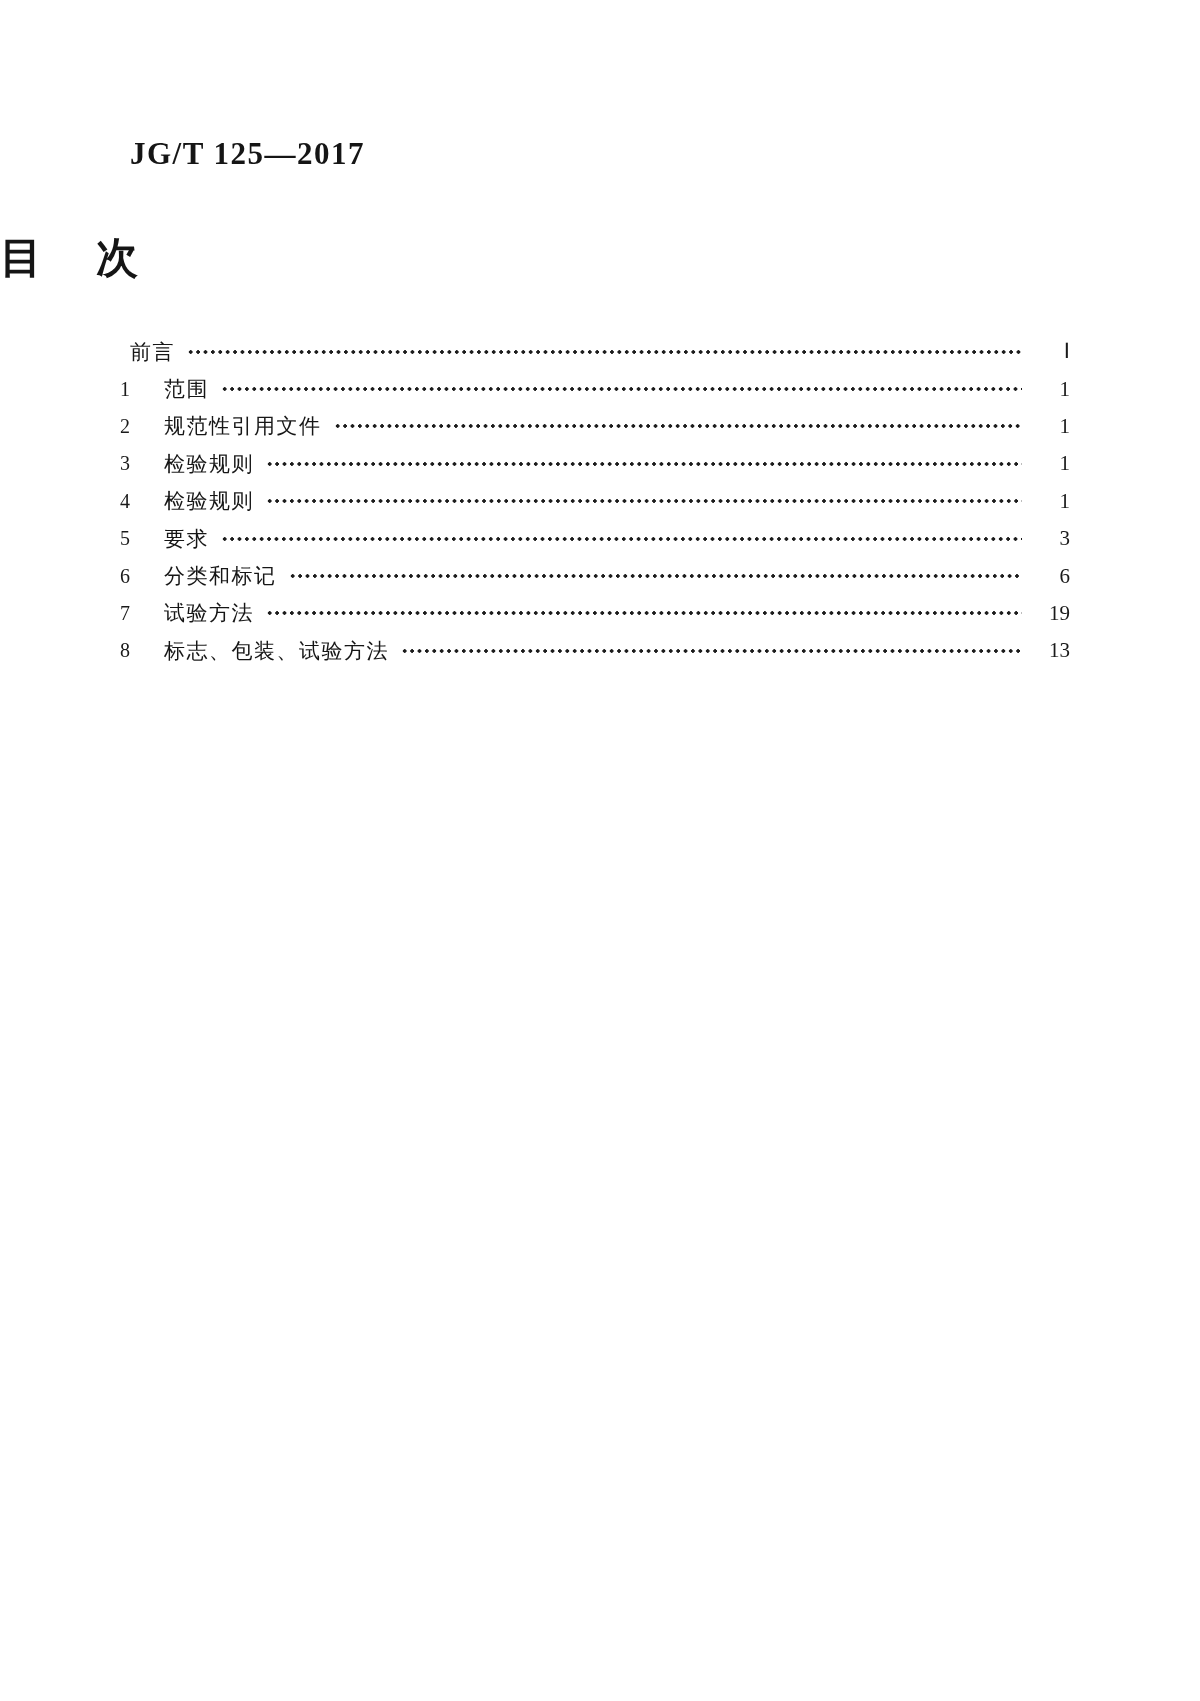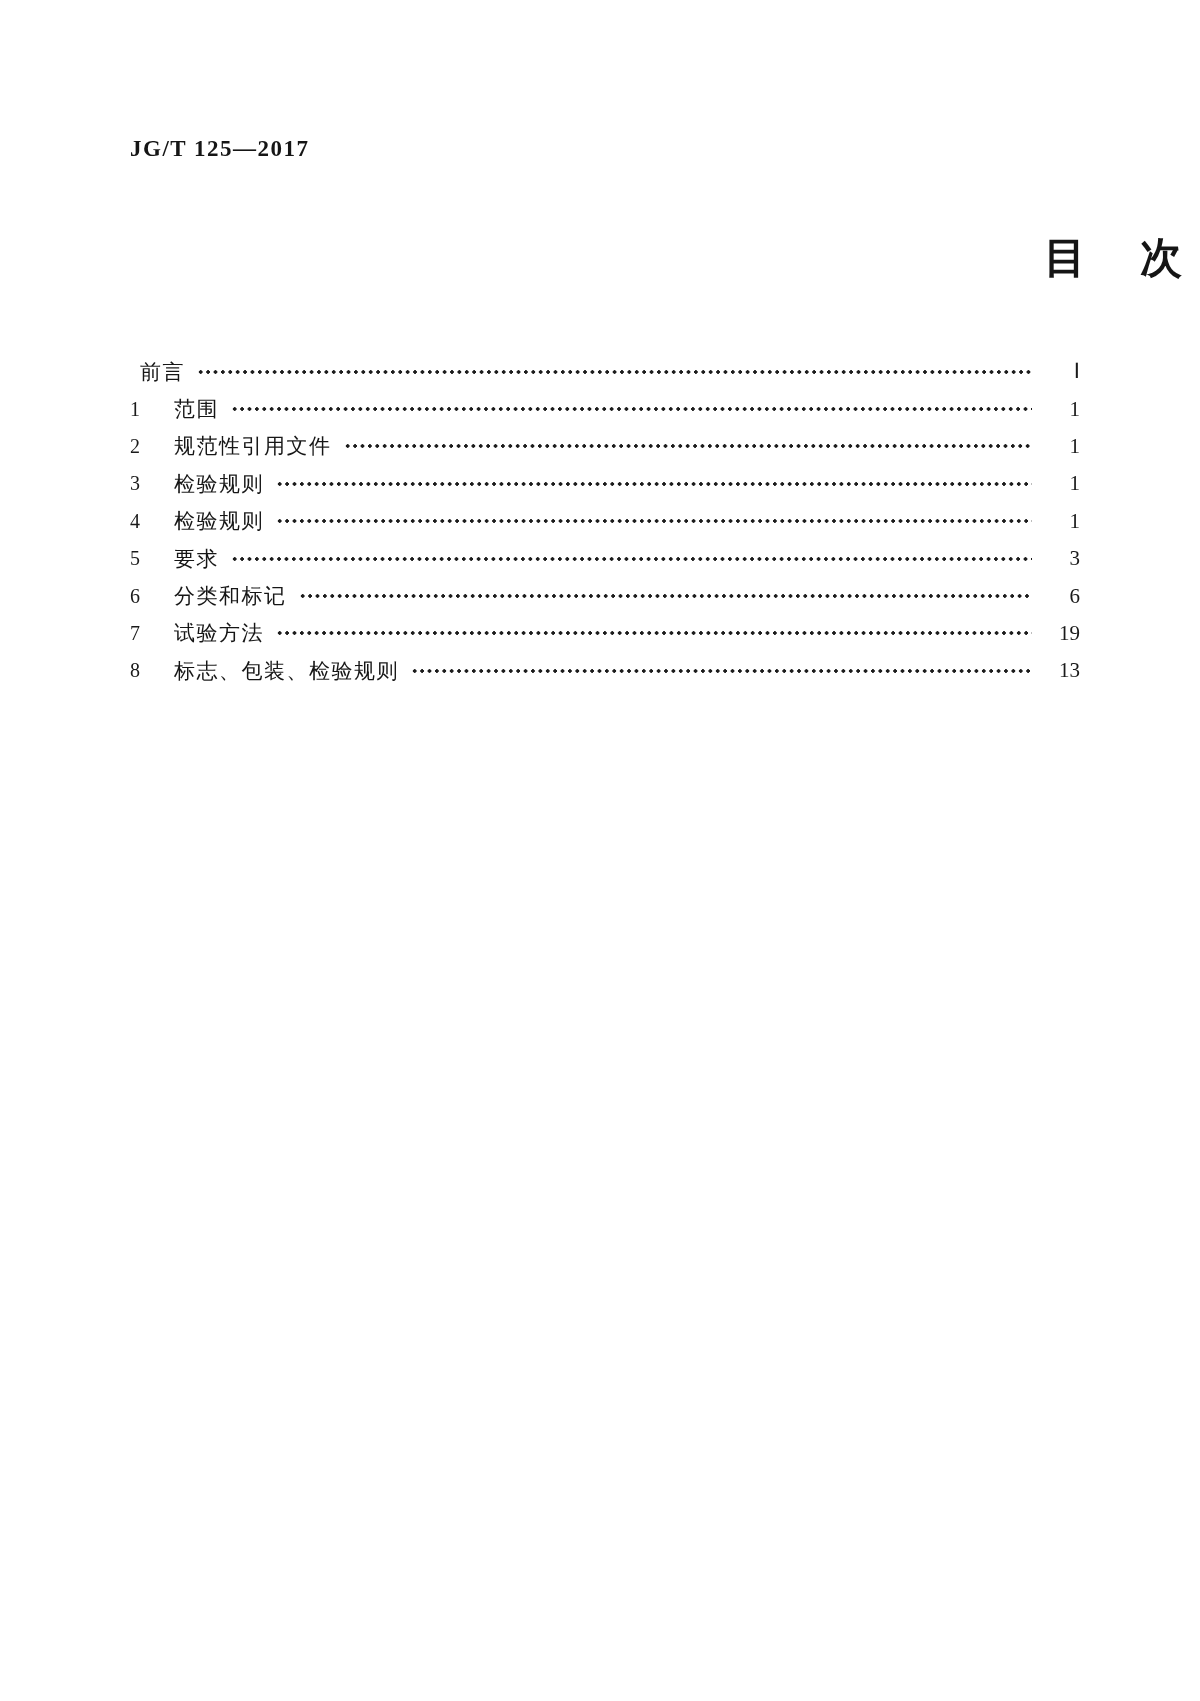--- a/index.html
+++ b/index.html
@@ -12,44 +12,43 @@
     background: #ffffff;
     position: relative;
     font-family: "Liberation Serif", serif;
     color: #1a1a1a;
     overflow: hidden;
   }
   .doc-code {
     position: absolute;
     left: 130px;
     top: 136px;
-    font-size: 23px;
+    font-size: 31px;
     font-weight: bold;
     letter-spacing: 1.5px;
     font-family: "Liberation Serif", serif;
     color: #151515;
   }
   .page-title {
     position: absolute;
     top: 230px;
     left: 0;
     width: 1188px;
-    text-align: right;
+    text-align: left;
     font-size: 42px;
     font-weight: bold;
     letter-spacing: 6px;
     font-family: "Liberation Sans", sans-serif;
     color: #151515;
   }
   .toc-list {
     position: absolute;
-    left: 130px;
+    left: 120px;
     top: 333px;
     width: 950px;
-    margin-top: 20px;
   }
   .toc-row {
     display: flex;
     align-items: center;
     height: 37.4px;
     font-size: 21px;
   }
   .toc-num {
     flex: none;
     width: 44px;
@@ -133,17 +132,17 @@
     <span class="toc-page">6</span>
   </div>
     <div class="toc-row">
     <span class="toc-num">7</span>
     <span class="toc-label">试验方法</span>
     <span class="leader-dots"></span>
     <span class="toc-page">19</span>
   </div>
     <div class="toc-row">
     <span class="toc-num">8</span>
-    <span class="toc-label">标志、包装、检验规则</span>
+    <span class="toc-label">标志、包装、试验方法</span>
     <span class="leader-dots"></span>
     <span class="toc-page">13</span>
   </div>
   </div>
 
 </body></html>

